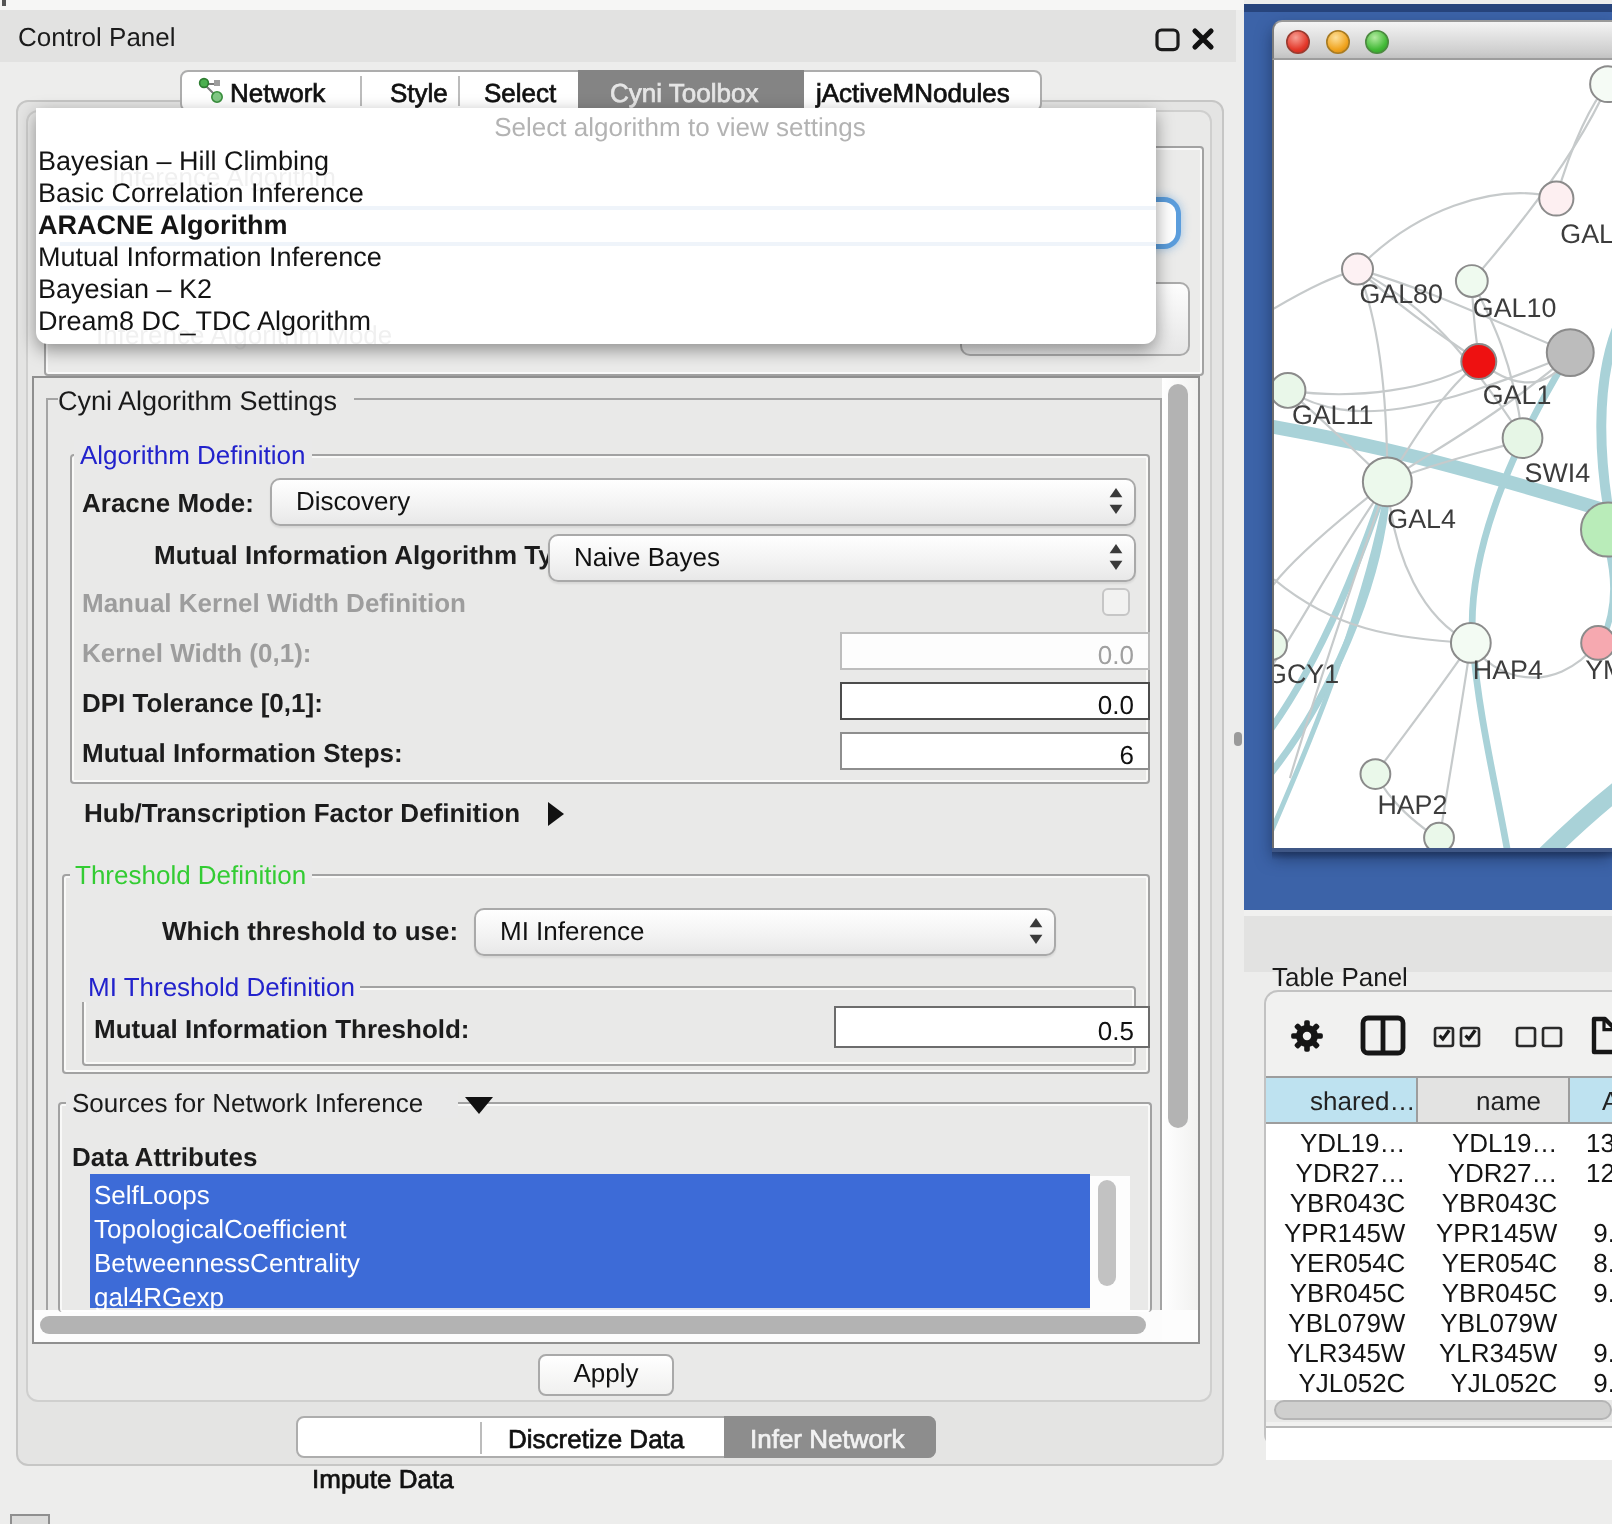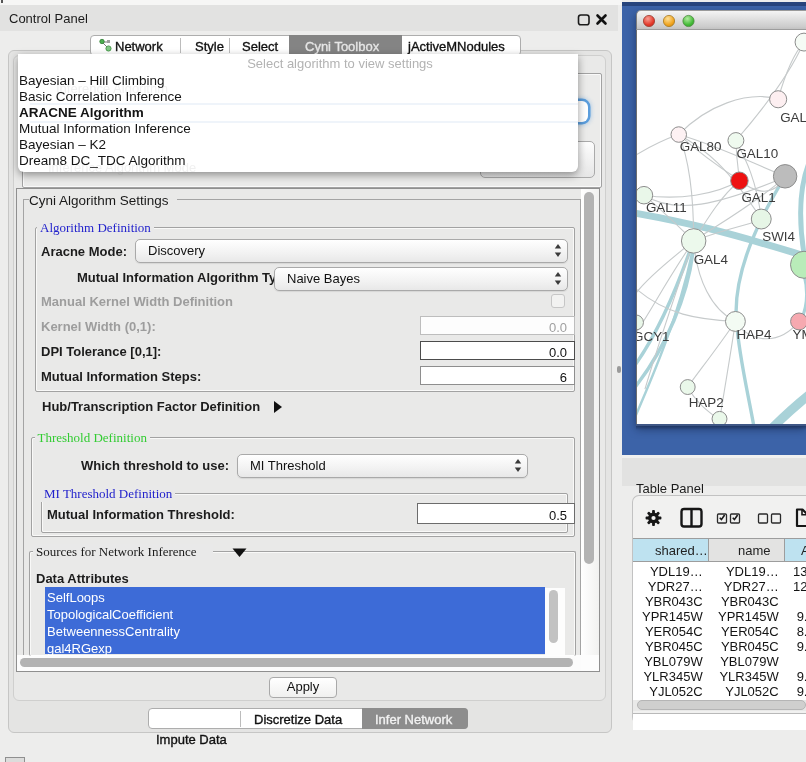--- a/index.html
+++ b/index.html
@@ -12,21 +12,21 @@
   .combo{position:absolute;border:1px solid #a9a9a9;border-radius:5px;
          background:linear-gradient(#ffffff,#f2f2f2 60%,#e8e8e8);
          box-shadow:0 1px 1px rgba(0,0,0,0.08);}
   .combo .ctext{position:absolute;left:12px;top:3px;font-size:13px;color:#111;}
   .spin{position:absolute;width:9px;height:14px;}
   .field{position:absolute;background:#fff;}
   .ftext{position:absolute;right:7px;top:3px;font-size:13px;color:#111;}
   .groupbox{position:absolute;border:1px solid #a2a2a2;border-radius:2px;
             box-shadow:inset 0 0 0 1px rgba(255,255,255,0.7);}
   .tabt{-webkit-text-stroke:0.35px currentColor;}
-  .gtitle{position:absolute;font-size:13px;background:#e9e9e9;padding:0 3px;white-space:nowrap;font-family:Liberation Serif, serif;}
+  .gtitle{position:absolute;font-size:13px;background:#e9e9e9;padding:0 3px;white-space:nowrap;}
 </style>
 </head>
 <body>
 
 <div class="abs" style="left:0;top:0;width:622px;height:5px;background:#f6f6f5;"></div>
 <div class="abs" style="left:1px;top:0;width:2px;height:3px;background:#555;"></div>
 
 <div class="abs" style="left:0;top:5px;width:618px;height:26px;background:#e2e2e1;"></div>
 <div class="abs nw" style="left:9px;top:11px;font-size:13px;color:#1b1b1b;">Control Panel</div>
 
@@ -113,21 +113,21 @@
 
 <div class="lbl" style="position:absolute;left:42px;top:399px;font-size:13px;">Hub/Transcription Factor Definition</div>
 <svg class="abs" style="left:270px;top:400px;" width="14" height="14" viewBox="0 0 14 14">
     <path d="M4 1 L12 7 L4 13 Z" fill="#111"></path>
   </svg>
 
 <div class="groupbox" style="left:31px;top:437px;width:542px;height:98px;"></div>
 <div class="gtitle" style="left:34.5px;top:430px;color:#33cc33;">Threshold Definition</div>
 <div class="lbl" style="position:absolute;left:81px;top:458px;font-size:13px;">Which threshold to use:</div>
 <div class="combo" style="left:237px;top:454px;width:289px;height:22px;">
-    <span class="ctext">MI Threshold</span>
+    <span class="ctext">MI Inference</span>
   <svg class="spin" style="right:5px;top:4px;width:8px;height:13px;" viewBox="0 0 8 13">
       <path d="M4 0 L7.2 4.6 H0.8 Z" fill="#3a3a3a"></path>
       <path d="M4 13 L7.2 8.4 H0.8 Z" fill="#3a3a3a"></path>
     </svg>
   </div>
 
 <div class="groupbox" style="left:41px;top:493px;width:525px;height:38px;"></div>
 <div class="gtitle" style="left:41px;top:486px;color:#2222cc;">MI Threshold Definition</div>
 <div class="lbl" style="position:absolute;left:47px;top:507px;font-size:13px;">Mutual Information Threshold:</div>
 <div class="field" style="left:417px;top:503px;width:158px;height:21px;border:1px solid #6c6c6c;box-sizing:border-box;">

